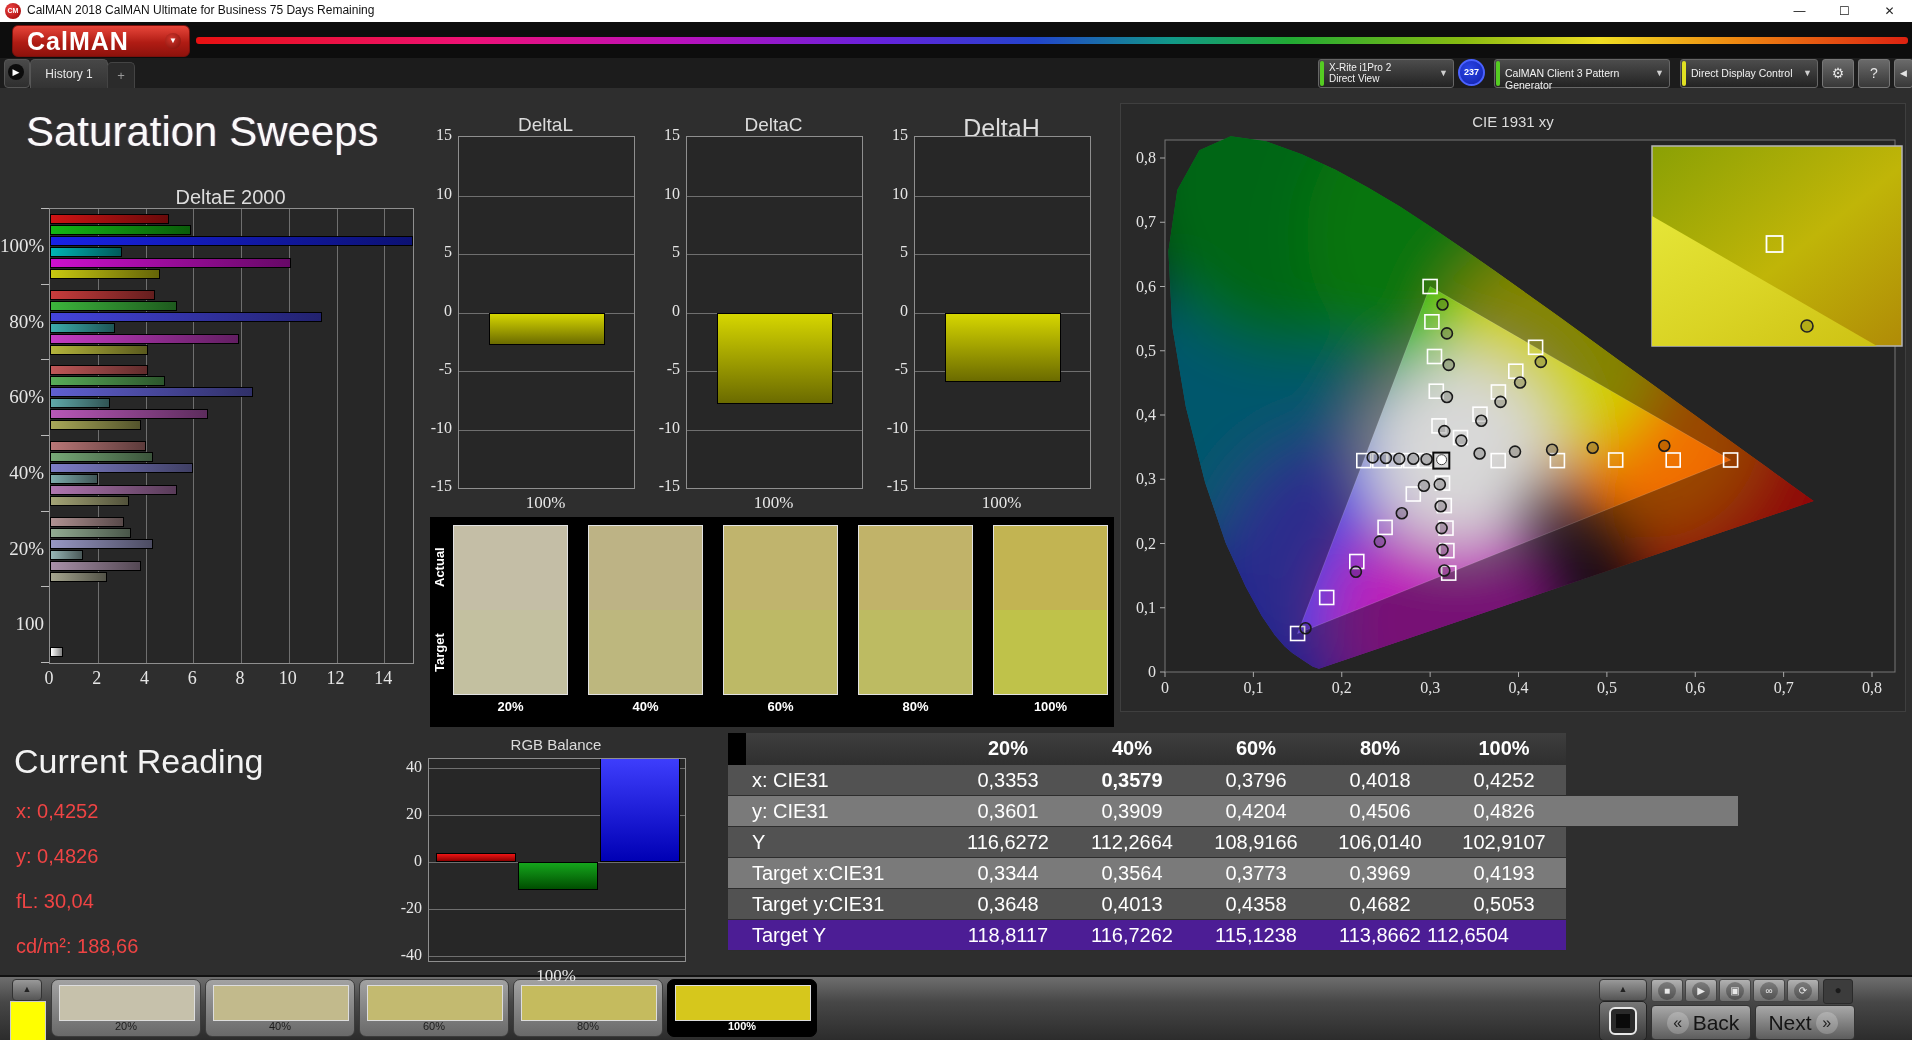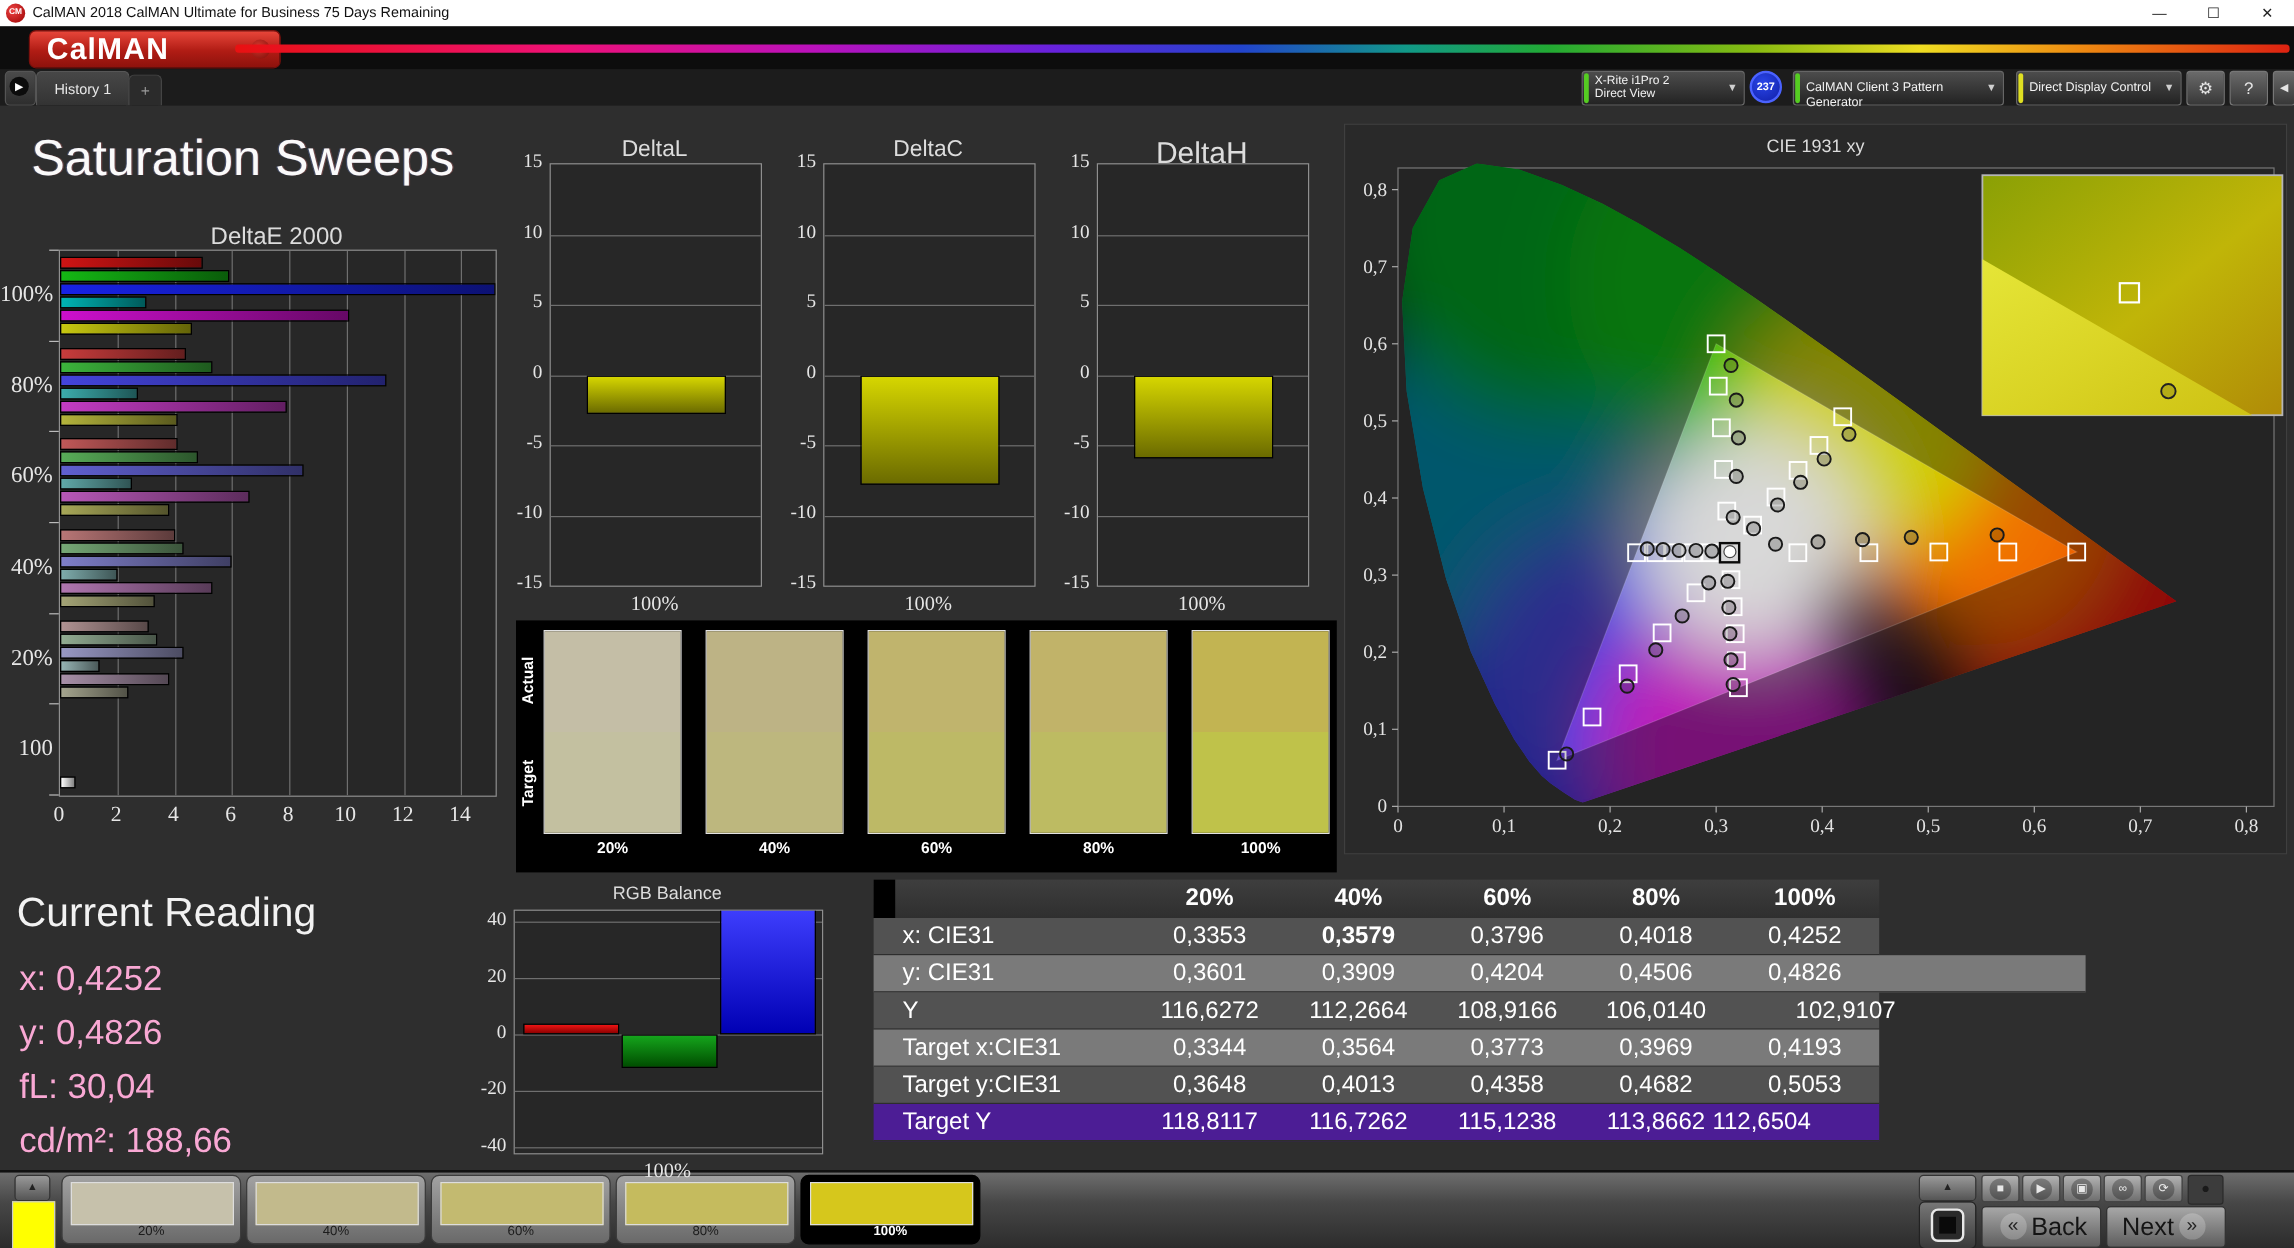--- a/index.html
+++ b/index.html
@@ -8,22 +8,22 @@
   .serif{font-family:"Liberation Serif","DejaVu Serif",serif;}
   
   .titlebar{position:absolute;left:0;top:0;width:1912px;height:22px;background:#ffffff;color:#111;}
   .titlebar .appicon{position:absolute;left:5px;top:3px;width:16px;height:16px;border-radius:50%;
      background:radial-gradient(circle at 35% 35%,#e44,#900);color:#fff;font-size:7px;font-weight:bold;
      text-align:center;line-height:16px;}
   .titlebar .ttext{position:absolute;left:27px;top:3px;font-size:12px;}
   .winbtn{position:absolute;top:0;width:45px;height:22px;text-align:center;line-height:22px;font-size:12px;color:#222;}
   
   .logobar{position:absolute;left:0;top:22px;width:1912px;height:36px;background:#0d0d0d;}
-  .logobtn{position:absolute;left:24px;top:3px;width:176px;height:30px;border-radius:6px;
-     background:linear-gradient(180deg,#e8463a,#b01c14 55%,#8e120c);border:1px solid #7a100c;padding-left:32px;}
+  .logobtn{position:absolute;left:12px;top:3px;width:176px;height:30px;border-radius:6px;
+     background:linear-gradient(180deg,#e8463a,#b01c14 55%,#8e120c);border:1px solid #7a100c;}
   .logobtn .ltext{position:absolute;left:14px;top:0px;color:#fff;font-size:25px;font-weight:bold;letter-spacing:1px;line-height:30px;}
   .logobtn .larrow{position:absolute;right:8px;top:7px;width:16px;height:16px;border-radius:50%;
      background:radial-gradient(circle at 40% 35%,#d3362c,#7c0e08);color:#fff;font-size:8px;text-align:center;line-height:16px;}
   .rainbow{position:absolute;left:196px;top:15px;width:1712px;height:7px;border-radius:3px;
      background:linear-gradient(90deg,#e81111 0%,#ee1177 16%,#bb11bb 28%,#6622dd 40%,#2244cc 49%,#119988 57%,#22aa33 64%,#88bb11 74%,#eedd22 82%,#ee8811 90%,#dd2211 100%);}
   
   .tabrow{position:absolute;left:0;top:58px;width:1912px;height:30px;background:#1c1c1c;}
   .collapsebtn{position:absolute;left:4px;top:1px;width:24px;height:27px;background:linear-gradient(180deg,#4a4a4a,#2e2e2e);
      border:1px solid #555;border-radius:4px;}
   .collapsebtn .cir{position:absolute;left:3px;top:4px;width:16px;height:16px;border-radius:50%;background:#0c0c0c;
@@ -55,21 +55,21 @@
   .swpanel{position:absolute;left:430px;top:517px;width:684px;height:210px;background:#000;}
   .vlabel{position:absolute;color:#fff;font-size:13px;font-weight:bold;writing-mode:vertical-rl;transform:rotate(180deg);
      text-align:center;}
   .swcol{position:absolute;top:8px;width:115px;height:170px;border:1px solid #e2e2e2;box-sizing:border-box;}
   .swhalf{position:absolute;left:0;width:100%;height:50%;}
   .swlab{position:absolute;width:115px;text-align:center;color:#fff;font-size:13px;font-weight:bold;top:182px;}
   
   .ciepanel{position:absolute;left:1120px;top:103px;width:786px;height:609px;background:#292929;border:1px solid #3f3f3f;box-sizing:border-box;}
   
   .crtitle{position:absolute;left:14px;top:742px;font-size:34px;color:#f2f2f2;}
-  .critem{position:absolute;left:16px;font-size:29px;color:#f9a8d4;}
+  .critem{position:absolute;left:16px;font-size:20px;color:#ef4444;}
   .dcell{position:absolute;top:0;height:30px;line-height:30px;font-size:20px;color:#fff;text-align:center;}
   
   .bottombar{position:absolute;left:0;top:975px;width:1912px;height:65px;
      background:linear-gradient(180deg,#6e6e6e,#474747 40%,#2c2c2c);border-top:2px solid #111;box-sizing:border-box;}
   .swbtn{position:absolute;top:2px;width:150px;height:58px;border-radius:7px;
      background:linear-gradient(180deg,#a2a2a2,#696969);border:1px solid #3c3c3c;box-sizing:border-box;}
   .swbtn .inner{position:absolute;left:7px;top:5px;width:134px;height:34px;border:1px solid #ddd;}
   .swbtn .blab{position:absolute;left:0;width:100%;top:40px;text-align:center;font-size:11px;color:#1c1c1c;}
   .swbtn.sel{background:#000;border-color:#000;}
   .swbtn.sel .blab{color:#fff;font-weight:bold;}
@@ -380,21 +380,21 @@
       <div class="dcell" style="position: absolute; left: 466px; width: 124px; text-align: center;">0,4204</div>
       <div class="dcell" style="position: absolute; left: 590px; width: 124px;">0,4506</div>
       <div class="dcell" style="position: absolute; left: 714px; width: 124px;">0,4826</div>
     </div>
     <div style="position: absolute; left: 728px; top: 827px; width: 838px; height: 30px; background: rgb(82, 82, 82); border-bottom: 1px solid rgb(45, 45, 45);">
       <div class="dcell" style="position: absolute; left: 24px; width: 194px; text-align: left;">Y</div>
       <div class="dcell" style="position: absolute; left: 218px; width: 124px;">116,6272</div>
       <div class="dcell" style="position: absolute; left: 342px; width: 124px;">112,2664</div>
       <div class="dcell" style="position: absolute; left: 466px; width: 124px;">108,9166</div>
       <div class="dcell" style="position: absolute; left: 590px; width: 124px;">106,0140</div>
-      <div class="dcell" style="position: absolute; left: 748px; width: 124px;">102,9107</div>
+      <div class="dcell" style="position: absolute; left: 714px; width: 124px;">102,9107</div>
     </div>
     <div style="position: absolute; left: 728px; top: 858px; width: 838px; height: 30px; background: rgb(122, 122, 122); border-bottom: 1px solid rgb(45, 45, 45);">
       <div class="dcell" style="position: absolute; left: 24px; width: 194px; text-align: left;">Target x:CIE31</div>
       <div class="dcell" style="position: absolute; left: 218px; width: 124px;">0,3344</div>
       <div class="dcell" style="position: absolute; left: 342px; width: 124px;">0,3564</div>
       <div class="dcell" style="position: absolute; left: 466px; width: 124px;">0,3773</div>
       <div class="dcell" style="position: absolute; left: 590px; width: 124px;">0,3969</div>
       <div class="dcell" style="position: absolute; left: 714px; width: 124px;">0,4193</div>
     </div>
     <div style="position: absolute; left: 728px; top: 889px; width: 838px; height: 30px; background: rgb(82, 82, 82); border-bottom: 1px solid rgb(45, 45, 45);">

